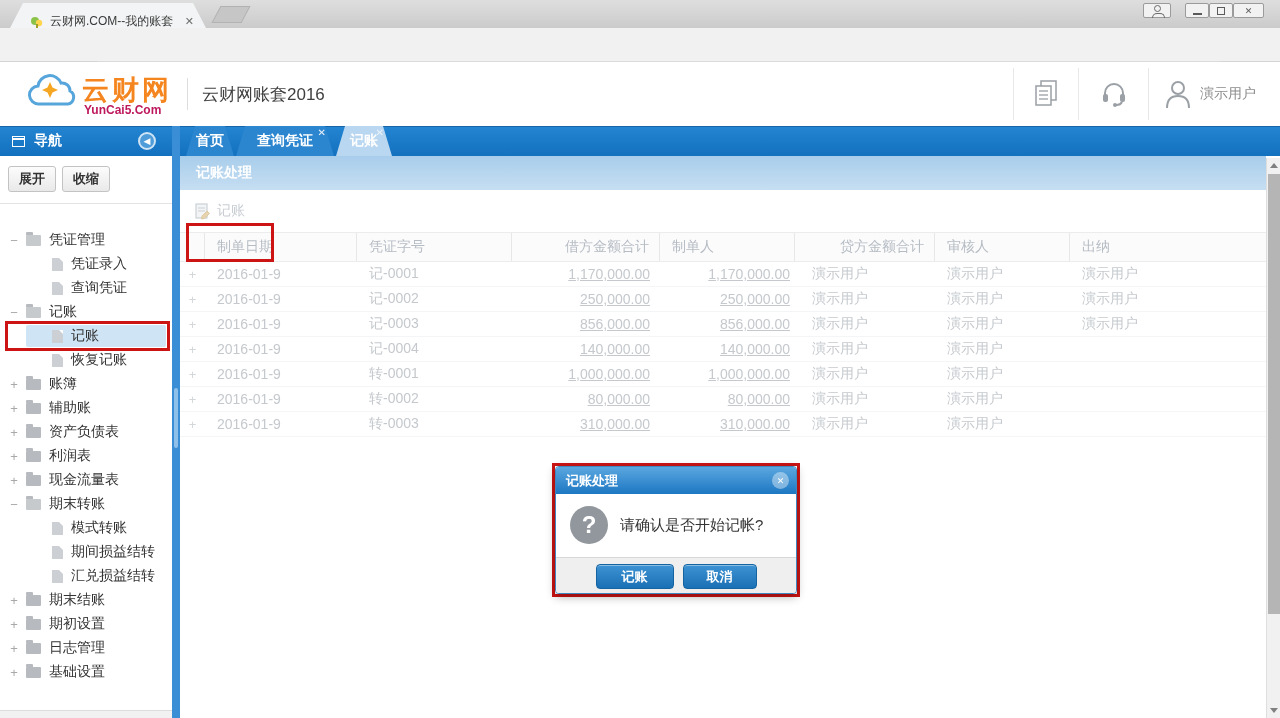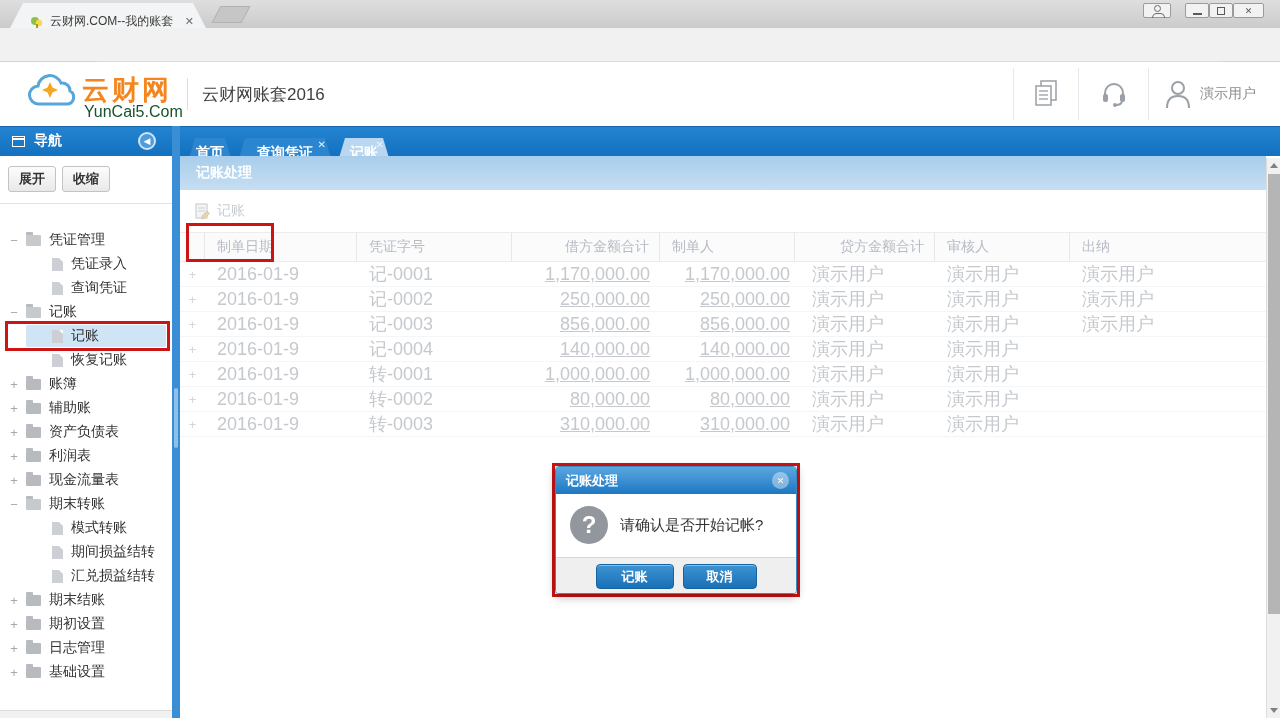--- a/index.html
+++ b/index.html
@@ -35,42 +35,42 @@
     font-size:10px; display:flex; align-items:center; justify-content:center; font-family:"Liberation Serif",serif; font-style:italic; }
   .url-host { font-size:14px; color:#333; margin-left:9px; }
   .url-path { font-size:14px; color:#a2a2a2; }
   .star-icon { margin-left:auto; color:#7d7d7d; font-size:15px; }
   .menu-dots { position:absolute; left:1248px; top:36px; color:#666; font-size:14px; letter-spacing:0; line-height:6px; text-align:center; width:14px; }
 
   
   .appheader { position:absolute; left:0; top:62px; width:1280px; height:72px; background:#fff;text-align:right; }
   .logo-cloud { position:absolute; left:26px; top:8px; }
   .logo-cn { position:absolute; left:82px; top:10px; font-size:27px; font-weight:bold; color:#f5861f; letter-spacing:3px; }
-  .logo-en { position:absolute; left:84px; top:41px; font-size:16px; color:#14532d; }
+  .logo-en { position:absolute; left:84px; top:41px; font-size:12px; color:#be185d;font-weight:bold; }
   .hdr-divider { position:absolute; left:187px; top:16px; width:1px; height:32px; background:#ddd; }
   .ws-title { position:absolute; left:202px; top:21px; font-size:17px; color:#3f3f3f; }
   .hdr-cell { position:absolute; top:6px; height:52px; border-left:1px solid #e8e8e8; display:flex; align-items:center; justify-content:center; }
   .hdr-user-label { font-size:14px; color:#8b8b8b; margin-left:9px; }
 
   
   .navrow { position:absolute; left:0; top:126px; width:1280px; height:30px;
     background:linear-gradient(#2384d2,#1371bf); border-top:1px solid #1565a8; }
   .side-head { position:absolute; left:0; top:126px; width:172px; height:30px; display:flex; align-items:center; }
   .winicon { width:13px; height:11px; border:1.5px solid #fff; background:transparent; margin-left:12px; position:relative; }
   .winicon::before { content:''; position:absolute; left:0; top:1.5px; width:100%; height:1.5px; background:#fff; }
   .side-title { color:#fff; font-size:14px; font-weight:bold; margin-left:9px; }
   .collapse-circle { position:absolute; right:16px; top:6px; width:18px; height:18px; border-radius:50%;
     background:#4e9cd9; border:2px solid #cfe4f5; color:#fff; font-size:9px; display:flex; align-items:center; justify-content:center; }
 
   .tab { position:absolute; top:0; height:30px; display:flex; align-items:center; justify-content:center;
     color:#fff; font-size:14px; font-weight:bold; clip-path:polygon(9px 0, calc(100% - 9px) 0, 100% 100%, 0 100%); }
   .tab .x { position:absolute; top:1px; right:8px; font-size:10px; font-weight:normal; color:#eaf3fb; }
   .tab-inactive { background:#2b85cf; }
   .tab-active { background:#b9d7f0; }
-  .tabbar { position:absolute; left:180px; top:138px; width:1100px; height:30px; }
+  .tabbar { position:absolute; left:180px; top:126px; width:1100px; height:30px; }
   .tab-home { left:6px; width:48px; }
   .tab-query { left:56px; width:98px; }
   .tab-booking { left:156px; width:56px; }
 
   
   .sidebar { position:absolute; left:0; top:156px; width:172px; height:562px; background:#fff; }
   .side-btns { position:absolute; left:0; top:8px; width:172px; height:40px; border-bottom:1px solid #e3e3e3; }
   .gbtn { position:absolute; top:2px; width:48px; height:26px; background:linear-gradient(#fcfcfc,#e9e9e9);
     border:1px solid #c3c3c3; border-radius:3px; font-size:13px; font-weight:bold; color:#333;
     display:flex; align-items:center; justify-content:center; }
@@ -102,21 +102,21 @@
   .toolbar-red { left:6px; top:67px; width:88px; height:39px; }
 
   .grid-head { position:absolute; left:0; top:76px; width:1086px; height:30px; background:#fbfbfb;
     border-top:1px solid #ececec; border-bottom:1px solid #ececec; display:flex; }
   .gh-cell { height:100%; display:flex; align-items:center; font-size:14px; color:#b6bcc4;
     border-right:1px solid #e7e7e7; padding-left:12px; }
   .gh-cell.num { justify-content:flex-end; padding-right:10px; padding-left:0; }
   .gh-cell:last-child { border-right:none;text-align:right; }
   .grid-body { position:absolute; left:0; top:106px; width:1086px; }
   .grid-row { display:flex; height:25px; border-bottom:1px solid #f3f5f7; }
-  .gc { display:flex; align-items:center; font-size:18px; color:#c5c9cd; padding-left:12px; overflow:hidden; white-space:nowrap; }
+  .gc { display:flex; align-items:center; font-size:14px; color:#c5c9cd; padding-left:12px; overflow:hidden; white-space:nowrap; }
   .gc.num { justify-content:flex-end; padding-right:10px; padding-left:0;text-decoration:underline; }
   .gc.exp { justify-content:center; padding-left:0; color:#d4d7da; font-size:13px; }
   .c0{width:25px;} .c1{width:152px;} .c2{width:155px;} .c3{width:148px;} .c4{width:140px;}
   .c5{width:135px;} .c6{width:135px;} .c7{width:196px;}
 
   
   .vscroll { position:absolute; left:1266px; top:158px; width:14px; height:560px; background:#f1f1f1; border-left:1px solid #dedede; }
   .vthumb { position:absolute; left:1px; top:16px; width:12px; height:440px; background:#b5b5b5; }
   .arr-up { position:absolute; left:3px; top:5px; width:0; height:0; border-left:4px solid transparent; border-right:4px solid transparent; border-bottom:5px solid #808080; }
   .arr-down { position:absolute; left:3px; bottom:5px; width:0; height:0; border-left:4px solid transparent; border-right:4px solid transparent; border-top:5px solid #808080; }

